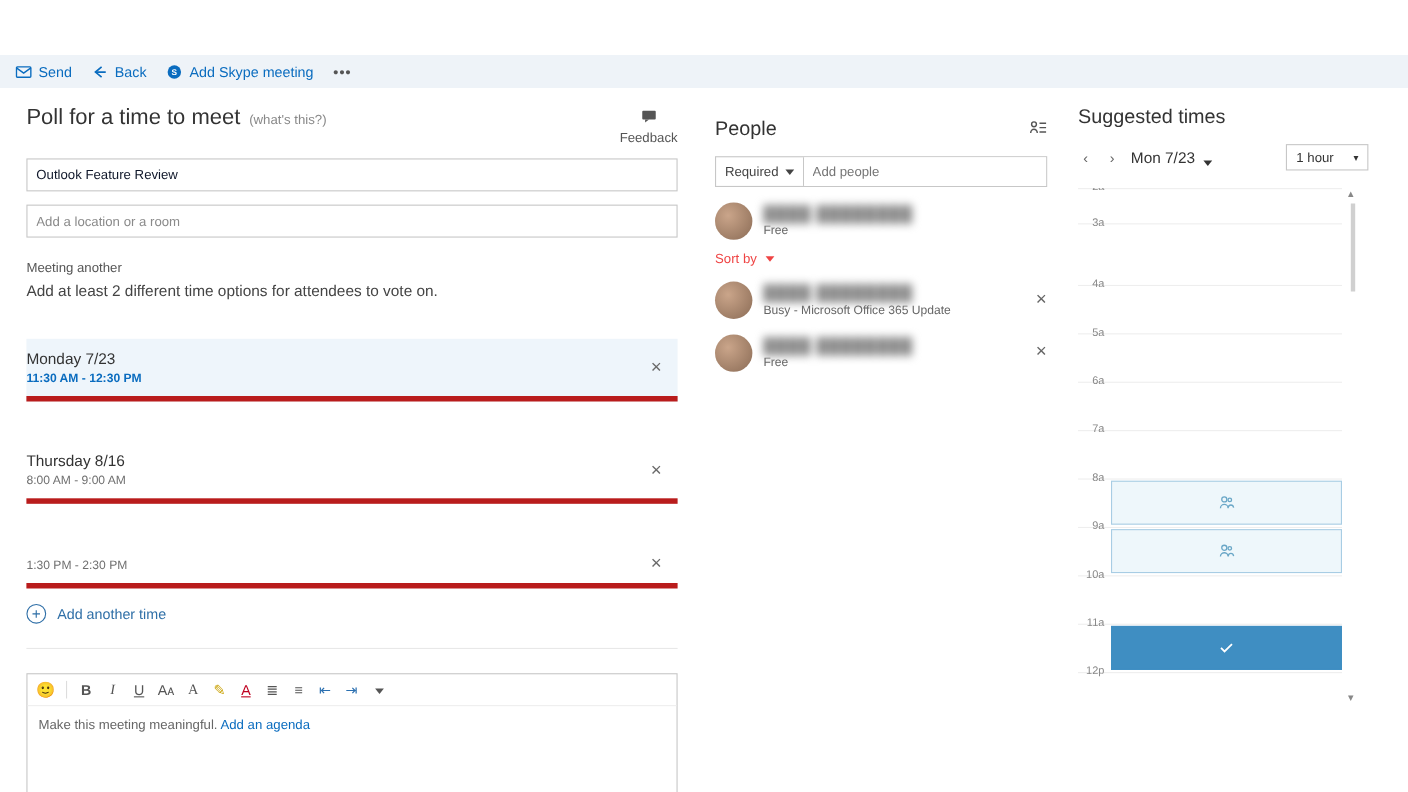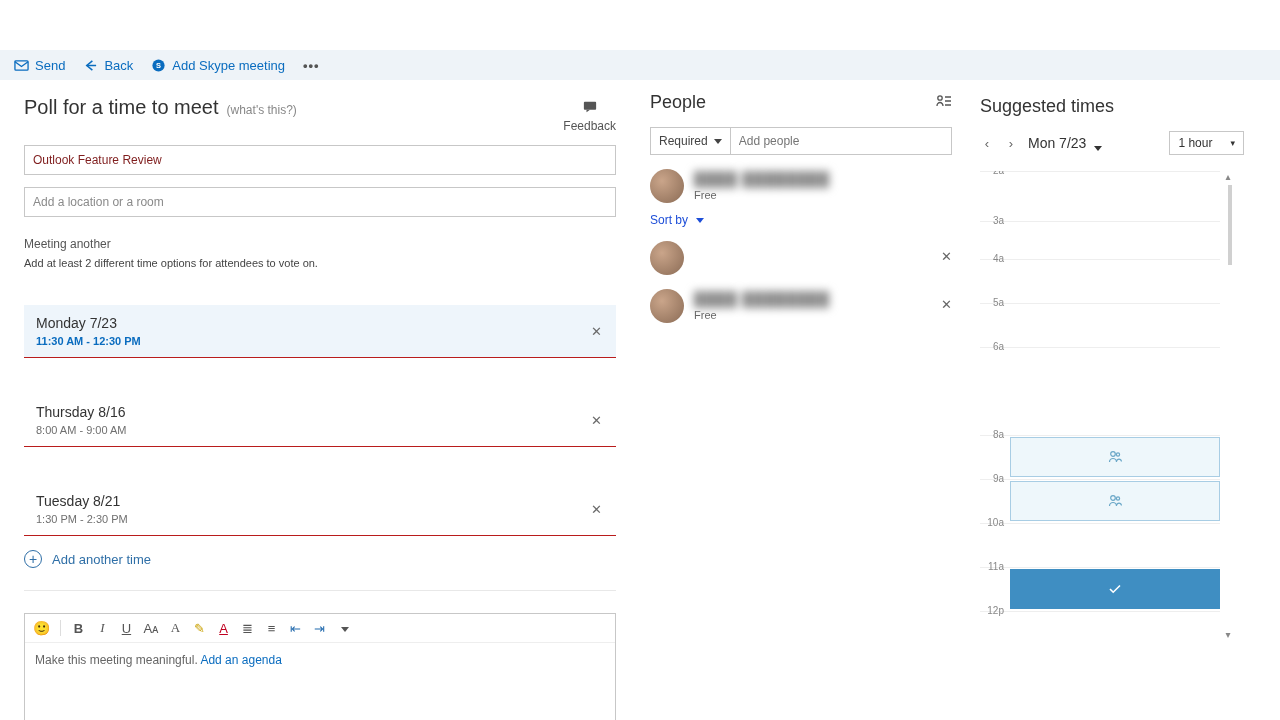--- a/index.html
+++ b/index.html
@@ -9,38 +9,38 @@
 
   
   .toolbar { height: 30px; background: #eef3f8; display: flex; align-items: center; padding: 0 14px; gap: 18px; color: #0a6cbf; }
   .tbtn { display: flex; align-items: center; gap: 6px; cursor: pointer; font-size: 13px; }
   .tbtn svg, .tbtn .glyph { width: 15px; height: 15px; }
   .dots { color: #555; font-weight: bold; letter-spacing: 1px; cursor: pointer; }
 
   
   .content { display: flex; height: calc(100% - 80px); }
   .col-left { width: 640px; padding: 16px 24px 0 24px; }
-  .col-mid  { width: 330px; padding: 12px 18px 0 10px; }
+  .col-mid  { width: 330px; padding: 27px 18px 0 10px; }
   .col-right{ flex: 1; padding: 16px 36px 0 10px; position: relative; }
 
   
   .poll-title { display: flex; align-items: baseline; gap: 8px; }
   .poll-title h1 { font-size: 20px; font-weight: 400; color: #333; }
   .poll-title .hint { font-size: 12px; color: #888; }
   .feedback { margin-left: auto; display: flex; align-items: center; gap: 5px; color: #555; font-size: 12px; cursor: pointer; flex-direction: column; }
   .feedback svg { width: 14px; height: 14px; }
 
-  .field { width: 100%; border: 1px solid #c7c7c7; padding: 7px 8px; margin-top: 12px; font-size: 12px; color: #7f1d1d; }
+  .field { width: 100%; border: 1px solid #c7c7c7; padding: 7px 8px; margin-top: 12px; font-size: 12px; color: #0f172a; }
   .field::placeholder { color: #8a8a8a; }
 
   .mo-label { margin-top: 20px; font-size: 12px; color: #555; }
-  .mo-sub   { margin-top: 6px; font-size: 11px; color: #444; }
+  .mo-sub   { margin-top: 6px; font-size: 14px; color: #444; }
 
   .options { margin-top: 8px; }
-  .opt { padding: 10px 12px; border-bottom: 1px solid #b91c1c; position: relative; margin-top: 36px; }
+  .opt { padding: 10px 0; border-bottom: 5px solid #b91c1c; position: relative; margin-top: 36px; }
   .opt.sel { background: #eef5fb; }
   .opt .day { font-size: 14px; color: #333; }
   .opt .time { font-size: 11px; margin-top: 4px; color: #6f6f6f; }
   .opt.sel .time { color: #0a6cbf; font-weight: 600; }
   .opt .x { position: absolute; right: 14px; top: 50%; transform: translateY(-50%); color: #6a6a6a; font-size: 13px; cursor: pointer; }
 
   .addtime { display: flex; align-items: center; gap: 10px; margin-top: 14px; color: #2f6fa7; cursor: pointer; font-size: 13px; }
   .addtime .plus { width: 18px; height: 18px; border: 1.5px solid #2f6fa7; border-radius: 50%; display:flex; align-items:center; justify-content:center; font-size: 14px; line-height: 1; }
 
   hr.divider { border: none; border-top: 1px solid #e8e8e8; margin: 22px 0; }
@@ -61,21 +61,21 @@
   .reqbtn { padding: 0 8px; border-right: 1px solid #c7c7c7; display:flex; align-items:center; gap:4px; font-size:12px; color:#444; cursor:pointer; }
   .addpeople input { flex:1; border:none; padding: 0 8px; font-size:12px; outline:none; }
 
   .person { display:flex; align-items:center; gap:10px; margin-top: 14px; position:relative; }
   .avatar { width: 34px; height: 34px; border-radius: 50%; background: radial-gradient(circle at 35% 35%, #caa58a, #8a6b55); flex-shrink:0; }
   .pname { filter: blur(4px); color:#888; font-size: 14px; letter-spacing: 1px; }
   .pstatus { font-size: 11px; color: #666; margin-top: 2px; }
   .premove { position:absolute; right:0; top:8px; color:#666; font-size:13px; cursor:pointer; }
 
   .att-hdr { margin-top: 26px; }
-  .sortby { display:flex; align-items:center; gap:6px; color:#1d4ed8; font-size:12px; margin-top:10px; cursor:pointer; }
+  .sortby { display:flex; align-items:center; gap:6px; color:#ef4444; font-size:12px; margin-top:10px; cursor:pointer; }
 
   
   .rdate { display:flex; align-items:center; gap:10px; margin-top: 14px; }
   .chevron { color:#666; cursor:pointer; font-size:13px; width:14px; text-align:center; }
   .rdate .date { font-size: 14px; color:#333; display:flex; align-items:flex-end; gap:6px; cursor:pointer; }
   .duration { margin-left:auto; border:1px solid #c7c7c7; padding: 4px 8px; font-size:12px; display:flex; align-items:center; gap:18px; cursor:pointer; }
 
   .timeline { position:relative; margin-top: 16px; height: 470px; overflow:hidden; border-right: 10px solid transparent; }
   .hourrow { position:absolute; left:0; right:14px; height:44px; border-top:1px solid #eee; }
   .hourrow .hl { position:absolute; left:0; top:-7px; font-size:10px; color:#888; width:24px; text-align:right; }
@@ -144,21 +144,20 @@
           <div class="day">Monday 7/23</div>
           <div class="time">11:30 AM - 12:30 PM</div>
           <span class="x">✕</span>
         </div>
         <div class="opt">
           <div class="day">Thursday 8/16</div>
           <div class="time">8:00 AM - 9:00 AM</div>
           <span class="x">✕</span>
         </div>
         <div class="opt">
-          <div class="day">Tuesday 8/21</div>
           <div class="time">1:30 PM - 2:30 PM</div>
           <span class="x">✕</span>
         </div>
       </div>
 
       <div class="addtime">
         <span class="plus">+</span>
         <span>Add another time</span>
       </div>
 
@@ -214,20 +213,24 @@
           <div class="pstatus">Free</div>
         </div>
       </div>
 
       <div class="sortby caret-down">
           <span>Sort by</span>
         </div>
 
       <div class="person">
         <div class="avatar"></div>
+        <div>
+          <div class="pname">████ ████████</div>
+          <div class="pstatus">Busy - Microsoft Office 365 Update</div>
+        </div>
         <span class="premove">✕</span>
       </div>
       <div class="person">
         <div class="avatar"></div>
         <div>
           <div class="pname">████ ████████</div>
           <div class="pstatus">Free</div>
         </div>
         <span class="premove">✕</span>
       </div>
@@ -249,31 +252,34 @@
 
       <div class="timeline" id="timeline">
         <div class="scrollbar">
           <div class="sbar-arrow">▴</div>
           <div class="sbar-thumb" style="top:14px; height:80px"></div>
           <div class="sbar-arrow" style="position:absolute;bottom:0">▾</div>
         </div>
       <div class="hourrow" style="top: 0px;">
             <span class="hl">2a</span>
           </div>
-          <div class="hourrow" style="top: 50px;">
+          <div class="hourrow" style="top: 32px;">
             <span class="hl">3a</span>
           </div>
           <div class="hourrow" style="top: 88px;">
             <span class="hl">4a</span>
           </div>
           <div class="hourrow" style="top: 132px;">
             <span class="hl">5a</span>
           </div>
           <div class="hourrow" style="top: 176px;">
             <span class="hl">6a</span>
+          </div>
+          <div class="hourrow" style="top: 220px;">
+            <span class="hl">7a</span>
           </div>
           <div class="hourrow" style="top: 264px;">
             <span class="hl">8a</span>
           </div>
           <div class="hourrow" style="top: 308px;">
             <span class="hl">9a</span>
           </div>
           <div class="hourrow" style="top: 352px;">
             <span class="hl">10a</span>
           </div>

